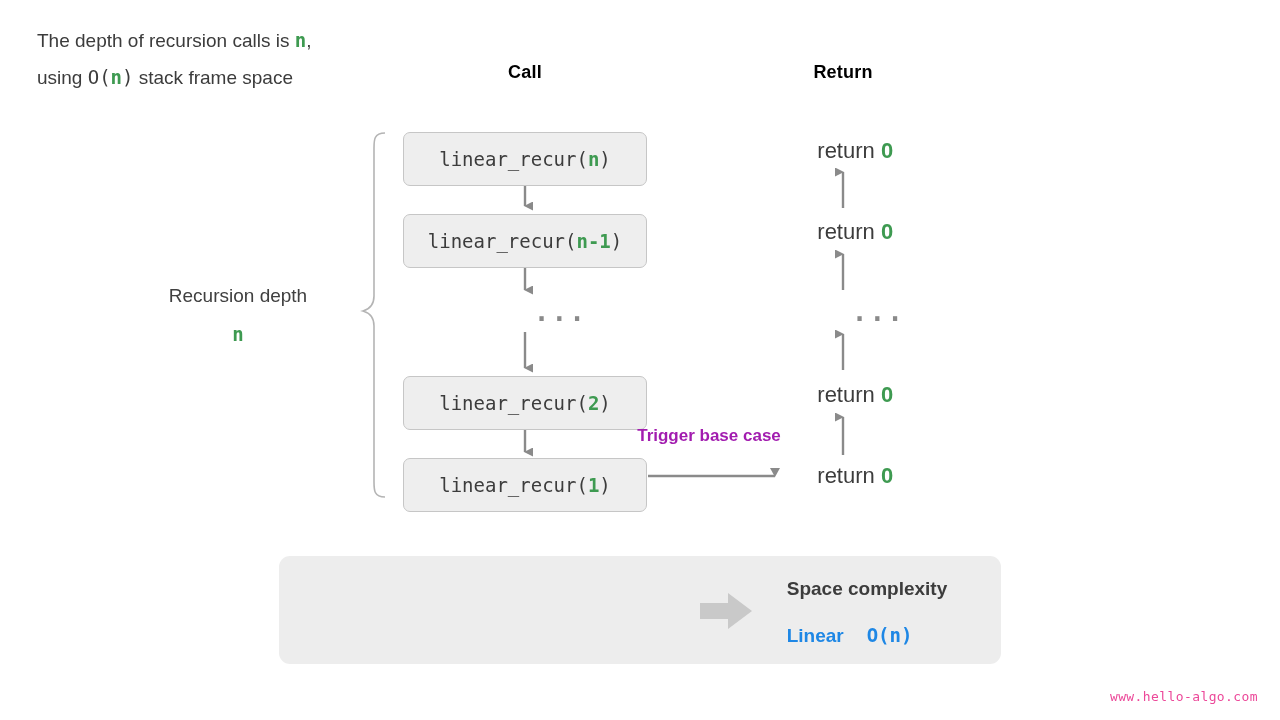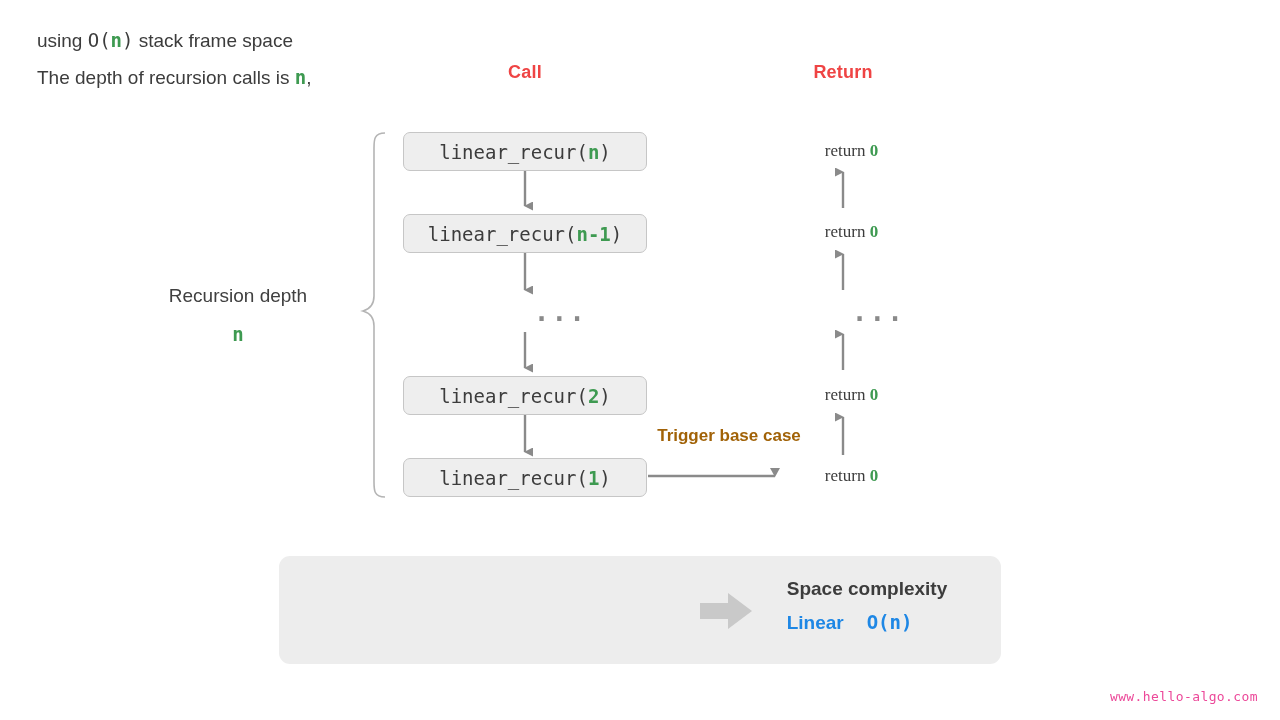--- a/index.html
+++ b/index.html
@@ -15,54 +15,54 @@
     width: 1280px;
     height: 720px;
     background: #ffffff;
   }
 
   
   .col-header {
     position: absolute;
     font-size: 18px;
     font-weight: bold;
-    color: #ef4444;
+    color: #000000;
     letter-spacing: .2px;
     white-space: nowrap;
     transform: translateX(-50%);
   }
   #header-call   { left: 525px; top: 62px; }
   #header-return { left: 843px; top: 62px; }
 
   
   .call-box {
     position: absolute;
     left: 403px;
     width: 244px;
-    height: 39px;
+    height: 54px;
     background: #eeeeee;
     border: 1px solid #c6c6c6;
     border-radius: 7px;
     display: flex;
     align-items: center;
     justify-content: center;
     font-family: "DejaVu Sans Mono", "Liberation Mono", monospace;
     font-size: 19px;
     color: #3c3c3c;
     white-space: pre;
   }
   .call-box .arg { color: #3e9a51; font-weight: bold; }
 
   
   .ret-label {
     position: absolute;
     left: 843px;
     transform: translate(-50%, -50%);
-    font-family: Liberation Serif, serif;
-    font-size: 17px;
+    font-family: Liberation Sans, sans-serif;
+    font-size: 22px;
     color: #3c3c3c;
     white-space: pre;
   }
   .ret-label .val { color: #3e9a51; font-weight: bold; }
 
   
   .dots {
     position: absolute;
     transform: translate(-50%, -50%);
     font-family: "DejaVu Sans Mono", "Liberation Mono", monospace;
@@ -94,23 +94,22 @@
     font-weight: bold;
     color: #3e9a51;
   }
   #trigger-base-case-label {
     position: absolute;
     left: 709px;
     top: 426px;
     transform: translateX(-50%);
     font-size: 17px;
     font-weight: bold;
-    color: #a16207;
-    white-space: nowrap;
-    margin-left: 20px;
+    color: #a21caf;
+    white-space: nowrap;
   }
 
   
   #summary-panel {
     position: absolute;
     left: 279px;
     top: 556px;
     width: 722px;
     height: 108px;
     background: #ededed;
@@ -150,21 +149,21 @@
     white-space: nowrap;
   }
   #summary-result-title {
     font-size: 19px;
     font-weight: bold;
     color: #3c3c3c;
     display: block;
   }
   #summary-result-value {
     display: block;
-    margin-top: 11px;
+    margin-top: 24px;
     font-size: 19px;
     font-weight: bold;
     color: #1e87e5;
   }
   #summary-result-value .mono {
     font-family: "DejaVu Sans Mono", "Liberation Mono", monospace;
   }
 
   
   #watermark {
@@ -282,22 +281,22 @@
   </div>
 
   <div id="recursion-depth-label">Recursion depth</div>
   <div id="recursion-depth-value">n</div>
 
   <div id="trigger-base-case-label">Trigger base case</div>
 
   <div id="summary-panel"></div>
 
   <div id="summary-text">
+    <div><span>The depth of recursion calls is </span><span class="g">n</span><span>,</span></div>
     <div><span>using </span><span class="mono">O(</span><span class="g">n</span><span class="mono">)</span><span> stack frame space</span></div>
-    <div><span>The depth of recursion calls is </span><span class="g">n</span><span>,</span></div>
   </div>
 
   <svg id="summary-arrow" viewBox="0 0 52 38" xmlns="http://www.w3.org/2000/svg">
     <path d="M0,11 L28,11 L28,1 L52,19 L28,37 L28,27 L0,27 Z" fill="#c9c9c9"></path>
   </svg>
 
   <div id="summary-result">
     <span id="summary-result-title">Space complexity</span>
     <span id="summary-result-value"><span>Linear</span><span class="mono">&nbsp;&nbsp;</span><span class="mono">O(n)</span></span>
   </div>

